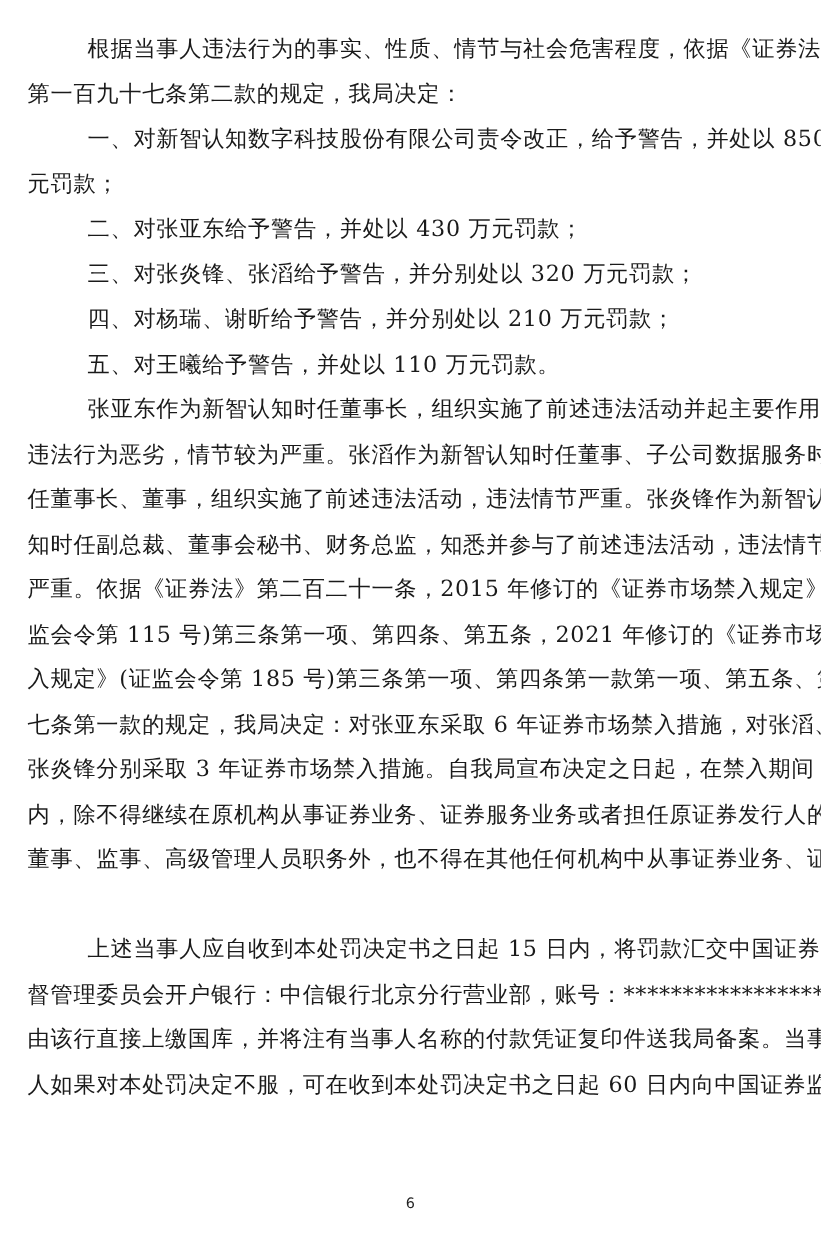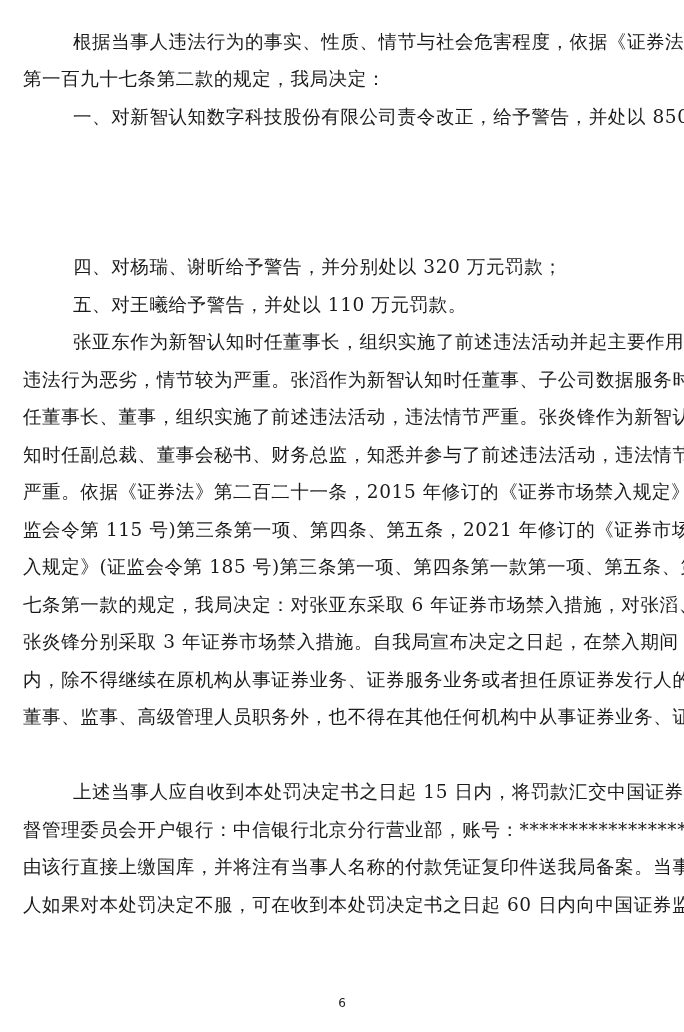--- a/index.html
+++ b/index.html
@@ -13,21 +13,24 @@
   .page-num { position: absolute; left: 0; width: 684px; top: 996px; text-align: center;
               font-family: "DejaVu Sans", sans-serif; font-size: 12px; color: #222; }
 </style>
 </head>
 <body>
 
 <div class="page">
   <div class="line indent justify" style="top:29px">根据当事人违法行为的事实、性质、情节与社会危害程度，依据《证券法》</div>
   <div class="line" style="top:66px">第一百九十七条第二款的规定，我局决定：</div>
   <div class="line indent justify" style="top:104px">一、对新智认知数字科技股份有限公司责令改正，给予警告，并处以 850 万</div>
-  <div class="line indent" style="top:254px">四、对杨瑞、谢昕给予警告，并分别处以 320 万元罚款；</div>
+  <div class="line" style="top:141px">元罚款；</div>
+  <div class="line indent" style="top:179px">二、对张亚东给予警告，并处以 430 万元罚款；</div>
+  <div class="line indent" style="top:216px">三、对张炎锋、张滔给予警告，并分别处以 320 万元罚款；</div>
+  <div class="line indent" style="top:254px">四、对杨瑞、谢昕给予警告，并分别处以 210 万元罚款；</div>
   <div class="line indent" style="top:292px">五、对王曦给予警告，并处以 110 万元罚款。</div>
   <div class="line indent justify" style="top:329px">张亚东作为新智认知时任董事长，组织实施了前述违法活动并起主要作用，</div>
   <div class="line justify" style="top:367px">违法行为恶劣，情节较为严重。张滔作为新智认知时任董事、子公司数据服务时</div>
   <div class="line justify" style="top:404px">任董事长、董事，组织实施了前述违法活动，违法情节严重。张炎锋作为新智认</div>
   <div class="line justify" style="top:442px">知时任副总裁、董事会秘书、财务总监，知悉并参与了前述违法活动，违法情节</div>
   <div class="line justify" style="top:479px">严重。依据《证券法》第二百二十一条，2015 年修订的《证券市场禁入规定》(证</div>
   <div class="line justify" style="top:517px">监会令第 115 号)第三条第一项、第四条、第五条，2021 年修订的《证券市场禁</div>
   <div class="line justify" style="top:554px">入规定》(证监会令第 185 号)第三条第一项、第四条第一款第一项、第五条、第</div>
   <div class="line justify" style="top:592px">七条第一款的规定，我局决定：对张亚东采取 6 年证券市场禁入措施，对张滔、</div>
   <div class="line justify" style="top:629px">张炎锋分别采取 3 年证券市场禁入措施。自我局宣布决定之日起，在禁入期间</div>

